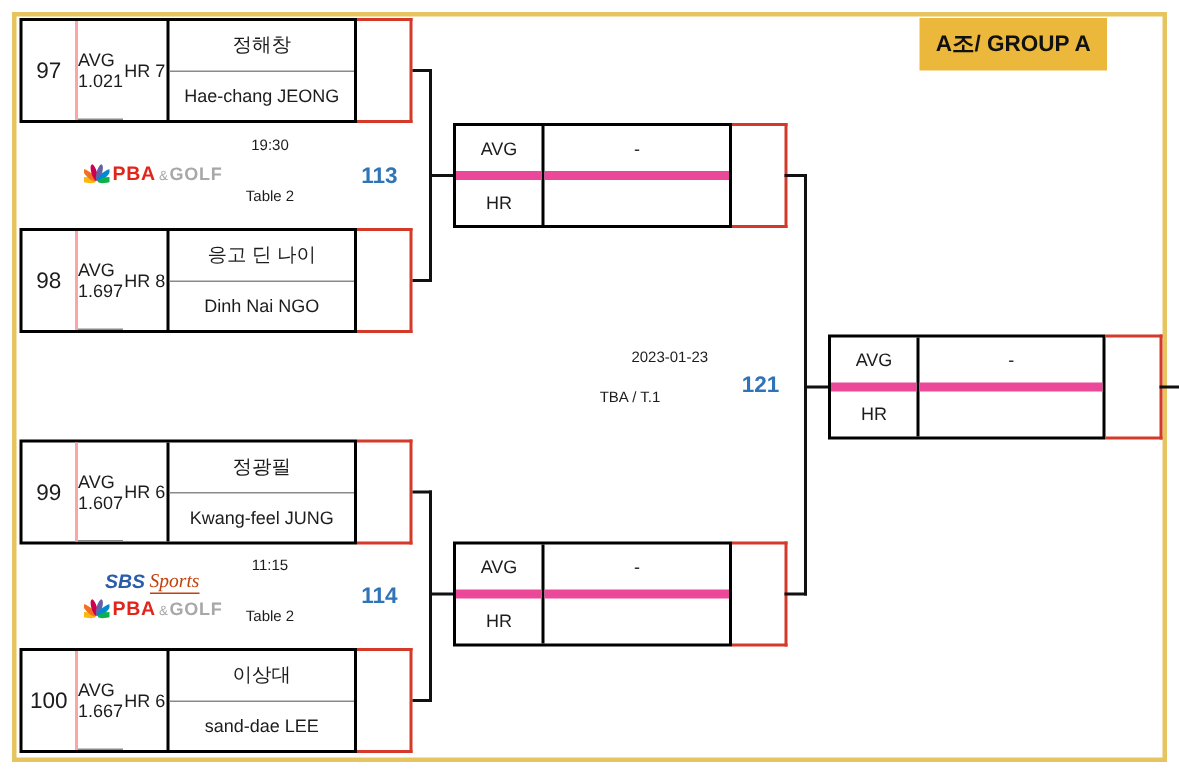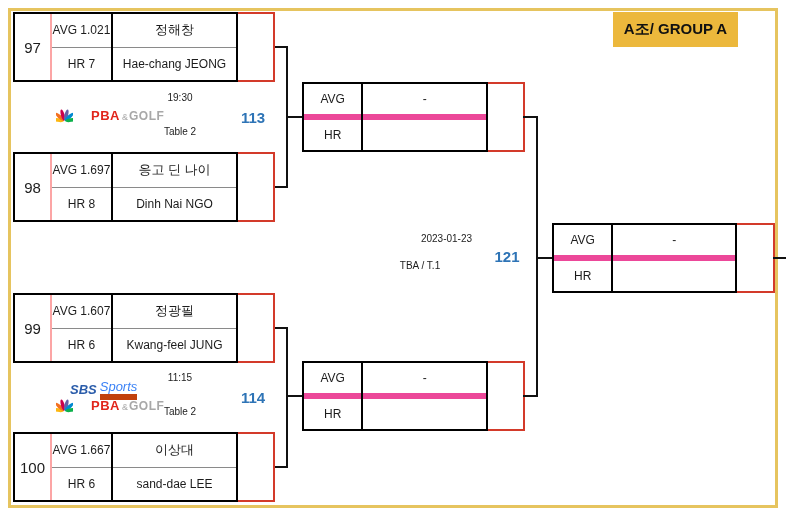--- a/index.html
+++ b/index.html
@@ -18,21 +18,21 @@
     background:#ecb83c; display:flex; align-items:center; justify-content:center;
     font-weight:bold; font-size:15px; color:#111;
   }
   
   .pbox { position:absolute; left:13px; width:262px; height:70px; display:flex; }
   .pblack { display:flex; width:225px; height:70px; border:2px solid #000; background:#fff; }
   .seed {
     width:37px; border-right:2px solid #fca5a5; display:flex;
     align-items:center; justify-content:center; font-size:15px;
   }
-  .stats { width:61px; border-right:2px solid #000; display:flex; flex-direction:column;text-align:right; }
+  .stats { width:61px; border-right:2px solid #000; display:flex; flex-direction:row; }
   .names { flex:1; display:flex; flex-direction:column; }
   .rrow { flex:1; display:flex; align-items:center; justify-content:center; font-size:12px; }
   .rrow.first { border-bottom:1px solid #8a8a8a; }
   .kr { font-size:13px; }
   .redcell { width:37px; height:70px; border:2px solid #d33a2a; border-left:none; background:#fff; }
   
   .mbox { position:absolute; display:flex; height:70px; }
   .mblack { display:flex; border:2px solid #000; background:#fff; }
   .mlabels { width:60px; border-right:2px solid #000; display:flex; flex-direction:column; }
   .mvals { display:flex; flex-direction:column; }
@@ -44,25 +44,25 @@
   .mrow.first { border-bottom:6px solid #ec4899; }
   .mred { width:37px; height:70px; border:2px solid #d33a2a; border-left:none; }
   .m121 .mred { width:38px; }
   
   .ln { position:absolute; background:#111; }
   
   .txt { position:absolute; font-size:10px; text-align:center; color:#1c1c1c; }
   .matchnum { position:absolute; font-size:15px; font-weight:bold; color:#2e74b6; text-align:center; }
   
   .logo { position:absolute; display:flex; align-items:center; white-space:nowrap; }
-  .pba-name { color:#e1251b; font-weight:bold; font-size:13px; letter-spacing:0.5px; margin-left:18px; }
+  .pba-name { color:#e1251b; font-weight:bold; font-size:13px; letter-spacing:0.5px; margin-left:2px; }
   .pba-amp { color:#a8a8a8; font-size:9px; margin:2px 1px 0 2px; }
   .pba-golf { color:#a8a8a8; font-weight:bold; font-size:12px; letter-spacing:0.5px; }
   .sbs-name { color:#2a5caa; font-weight:bold; font-style:italic; font-size:13px; }
-  .sbs-sports { color:#3b82f6; font-style:italic; font-size:13px; margin-left:3px; border-bottom:6px solid #c2410c; }
+  .sbs-sports { color:#c2410c; font-style:italic; font-size:13px; margin-left:3px; border-bottom:1px solid #c2410c;font-family:Liberation Serif, serif; }
 </style>
 </head>
 <body>
 
 <div class="frame"></div>
 
 <div class="badge">A조/ GROUP A</div>
 
 <div class="pbox" style="top:12px">
   <div class="pblack">

